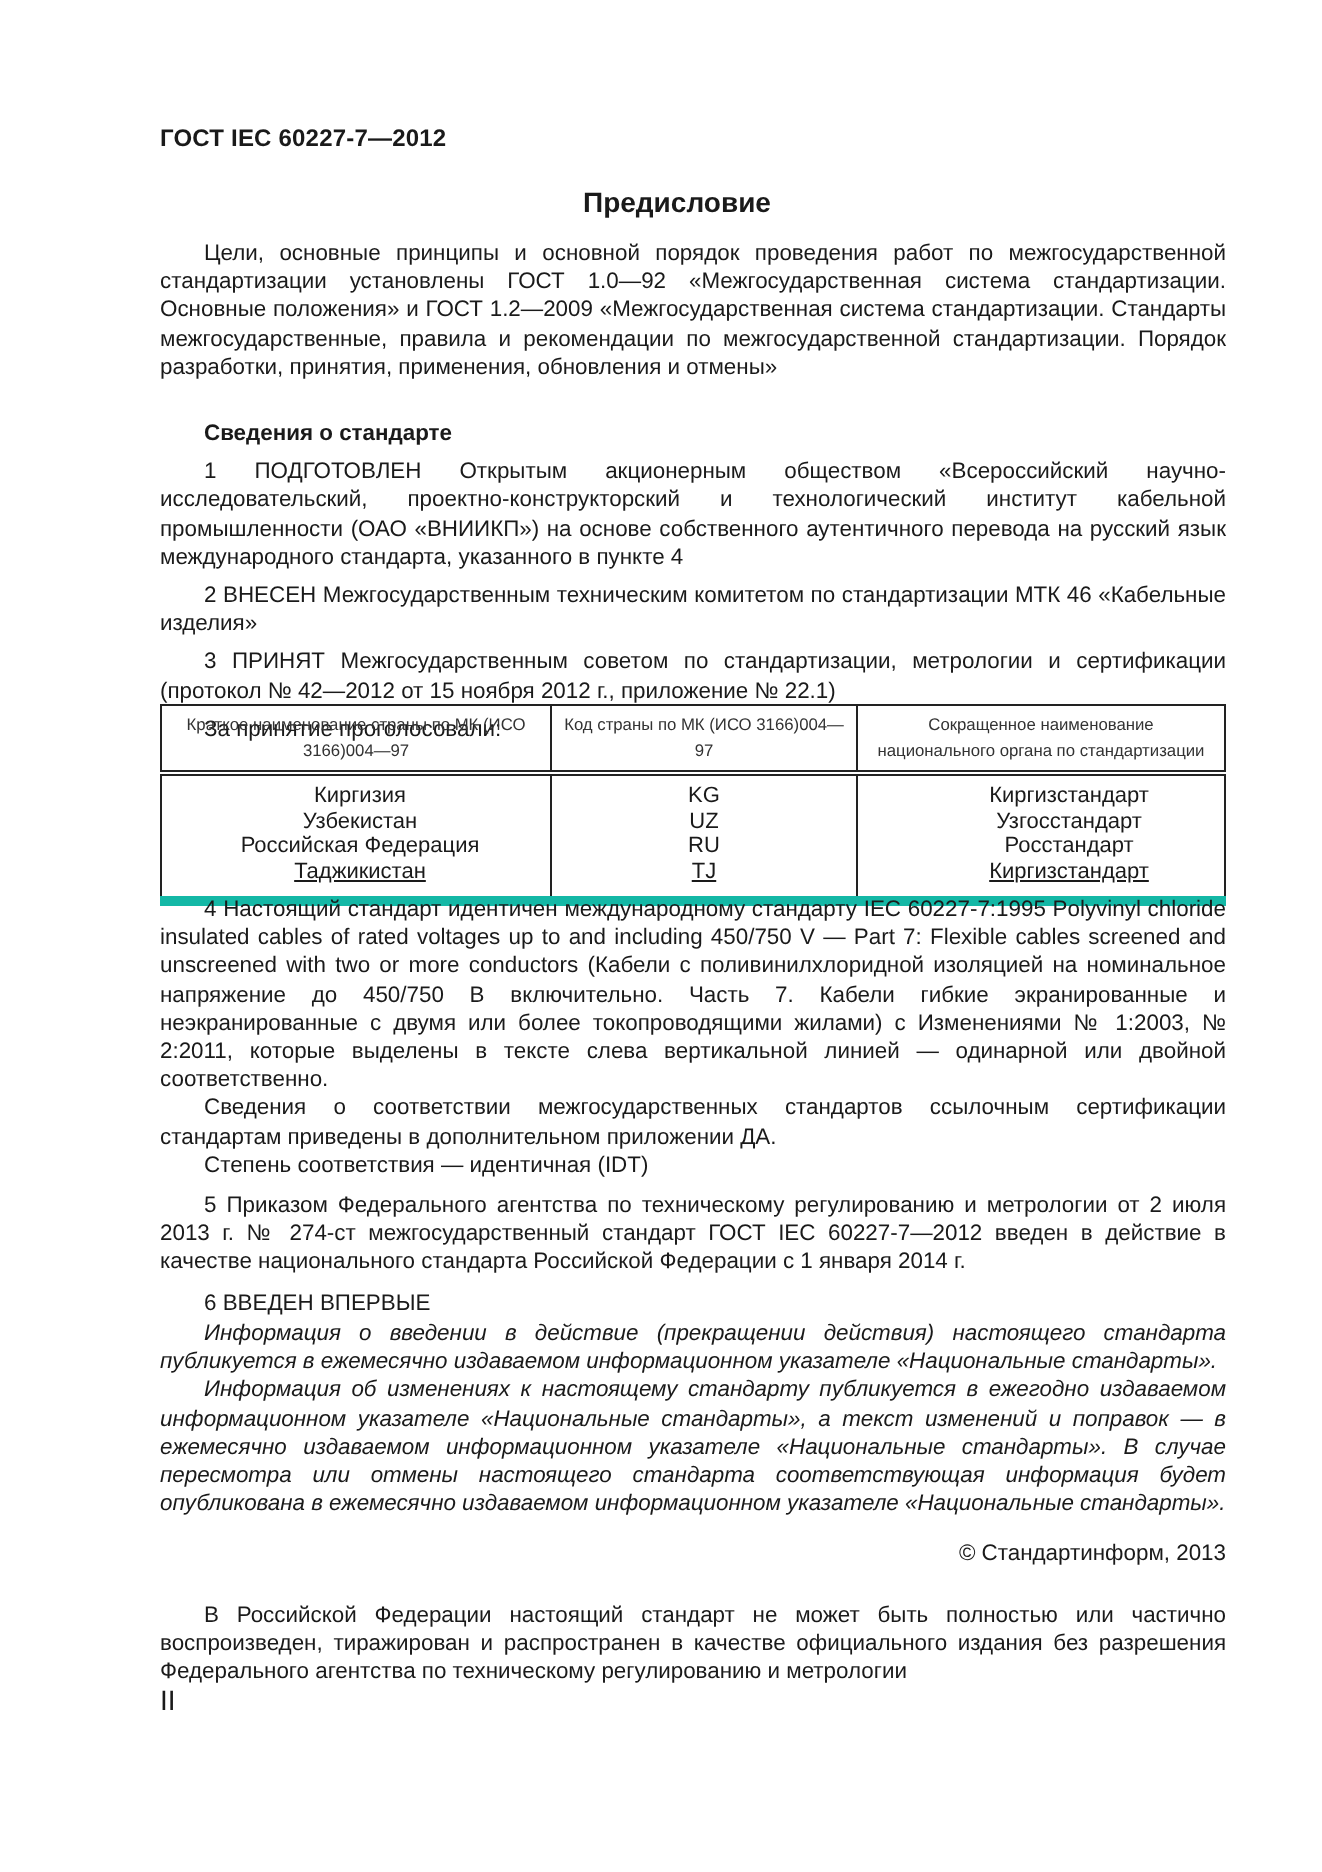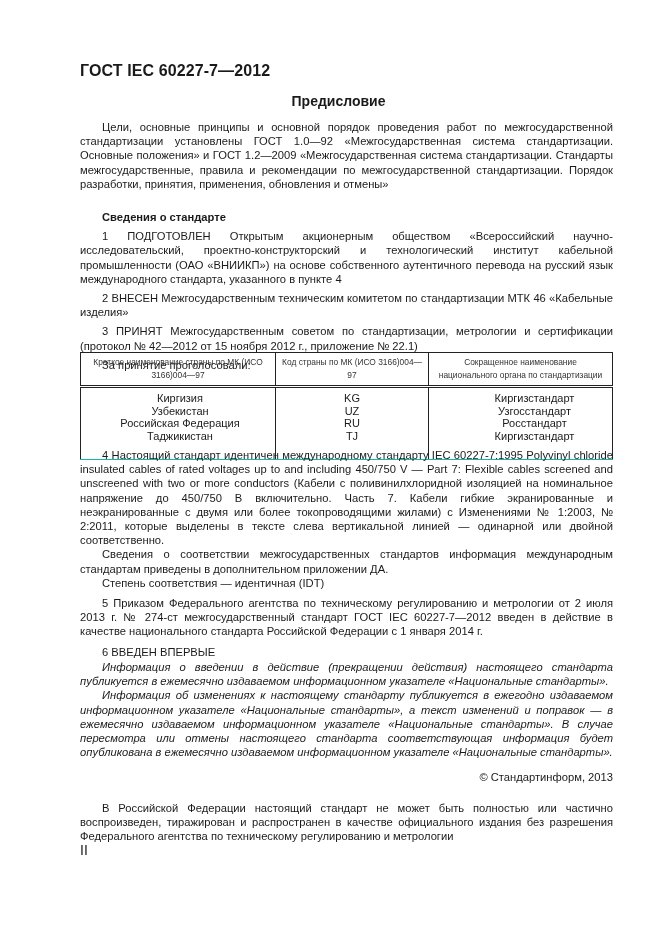--- a/index.html
+++ b/index.html
@@ -1,31 +1,31 @@
 <!DOCTYPE html>
 <html><head>
 <meta charset="utf-8">
 <style>
   html, body { margin: 0; padding: 0; background: #ffffff; }
   body { width: 661px; height: 936px; position: relative; overflow: hidden;
          font-family: "Liberation Sans", sans-serif; color: #1a1a1a; }
-  .doc-id { position: absolute; left: 80px; top: 62px; font-weight: bold; font-size: 16px; letter-spacing: 0.1px; }
+  .doc-id { position: absolute; left: 80px; top: 62px; font-weight: bold; font-size: 12px; letter-spacing: 0.1px; }
   .title { position: absolute; left: 72px; width: 533px; top: 93px; text-align: center; font-weight: bold; font-size: 14px; }
   .block { position: absolute; left: 80px; width: 533px; font-size: 11.2px; line-height: 14.2px; text-align: justify; }
   .ind { text-indent: 22px; }
   .p { margin: 0; }
   .sub { font-weight: bold; }
   .it { font-style: italic; }
   table.vote { position: absolute; left: 80px; top: 352px; width: 533px; border-collapse: collapse; font-size: 11px; }
   table.vote th { font-weight: normal; font-size: 8.4px; line-height: 12.5px; color: #333; padding: 3px 6px 4px 6px;
                   border-left: 1px solid #222; border-right: 1px solid #222; border-top: 1px solid #222;
                   border-bottom: 3px double #222; vertical-align: middle; }
   table.vote td { padding: 0 6px; line-height: 12.6px; border-left: 1px solid #222; border-right: 1px solid #222; vertical-align: top; text-align: center; }
   table.vote tr.first td { padding-top: 4px; }
-  table.vote tr.last td { padding-bottom: 17px; border-bottom: 1px solid #14b8a6; }
+  table.vote tr.last td { padding-bottom: 6px; border-bottom: 5px solid #14b8a6; text-decoration: underline; }
   .c1 { width: 178px; padding-left: 10px !important; }
   .c2 { width: 140px; text-align: center; }
   .c3 { padding-left: 34px !important; }
   .copyright { position: absolute; right: 48px; top: 771px; font-size: 11.2px; }
   .page-num { position: absolute; left: 80px; top: 842px; font-size: 14px; }
 </style>
 </head>
 <body>
 
 <div class="doc-id">ГОСТ IEC 60227-7—2012</div>
@@ -71,21 +71,21 @@
     <tr class="last">
       <td class="c1">Таджикистан</td>
       <td class="c2">TJ</td>
       <td class="c3">Киргизстандарт</td>
     </tr>
   </tbody>
 </table>
 
 <div class="block" style="top:448px;">
   <p class="p ind">4 Настоящий стандарт идентичен международному стандарту IEC 60227-7:1995 Polyvinyl chloride insulated cables of rated voltages up to and including 450/750 V — Part 7: Flexible cables screened and unscreened with two or more conductors (Кабели с поливинилхлоридной изоляцией на номинальное напряжение до 450/750 В включительно. Часть 7. Кабели гибкие экранированные и неэкранированные с двумя или более токопроводящими жилами) с Изменениями № 1:2003, № 2:2011, которые выделены в тексте слева вертикальной линией — одинарной или двойной соответственно.</p>
-  <p class="p ind">Сведения о соответствии межгосударственных стандартов информация международным стандартам приведены в дополнительном приложении ДА.</p>
+  <p class="p ind">Сведения о соответствии межгосударственных стандартов ссылочным сертификации стандартам приведены в дополнительном приложении ДА.</p>
   <p class="p ind">Степень соответствия — идентичная (IDT)</p>
   <p class="p ind" style="margin-top:6px;">5 Приказом Федерального агентства по техническому регулированию и метрологии от 2 июля 2013 г. № 274-ст межгосударственный стандарт ГОСТ IEC 60227-7—2012 введен в действие в качестве национального стандарта Российской Федерации с 1 января 2014 г.</p>
   <p class="p ind" style="margin-top:6px;">6 ВВЕДЕН ВПЕРВЫЕ</p>
 </div>
 
 <div class="block it" style="top:660px;">
   <p class="p ind">Информация о введении в действие (прекращении действия) настоящего стандарта публикуется в ежемесячно издаваемом информационном указателе «Национальные стандарты».</p>
   <p class="p ind">Информация об изменениях к настоящему стандарту публикуется в ежегодно издаваемом информационном указателе «Национальные стандарты», а текст изменений и поправок — в ежемесячно издаваемом информационном указателе «Национальные стандарты». В случае пересмотра или отмены настоящего стандарта соответствующая информация будет опубликована в ежемесячно издаваемом информационном указателе «Национальные стандарты».</p>
 </div>
 

